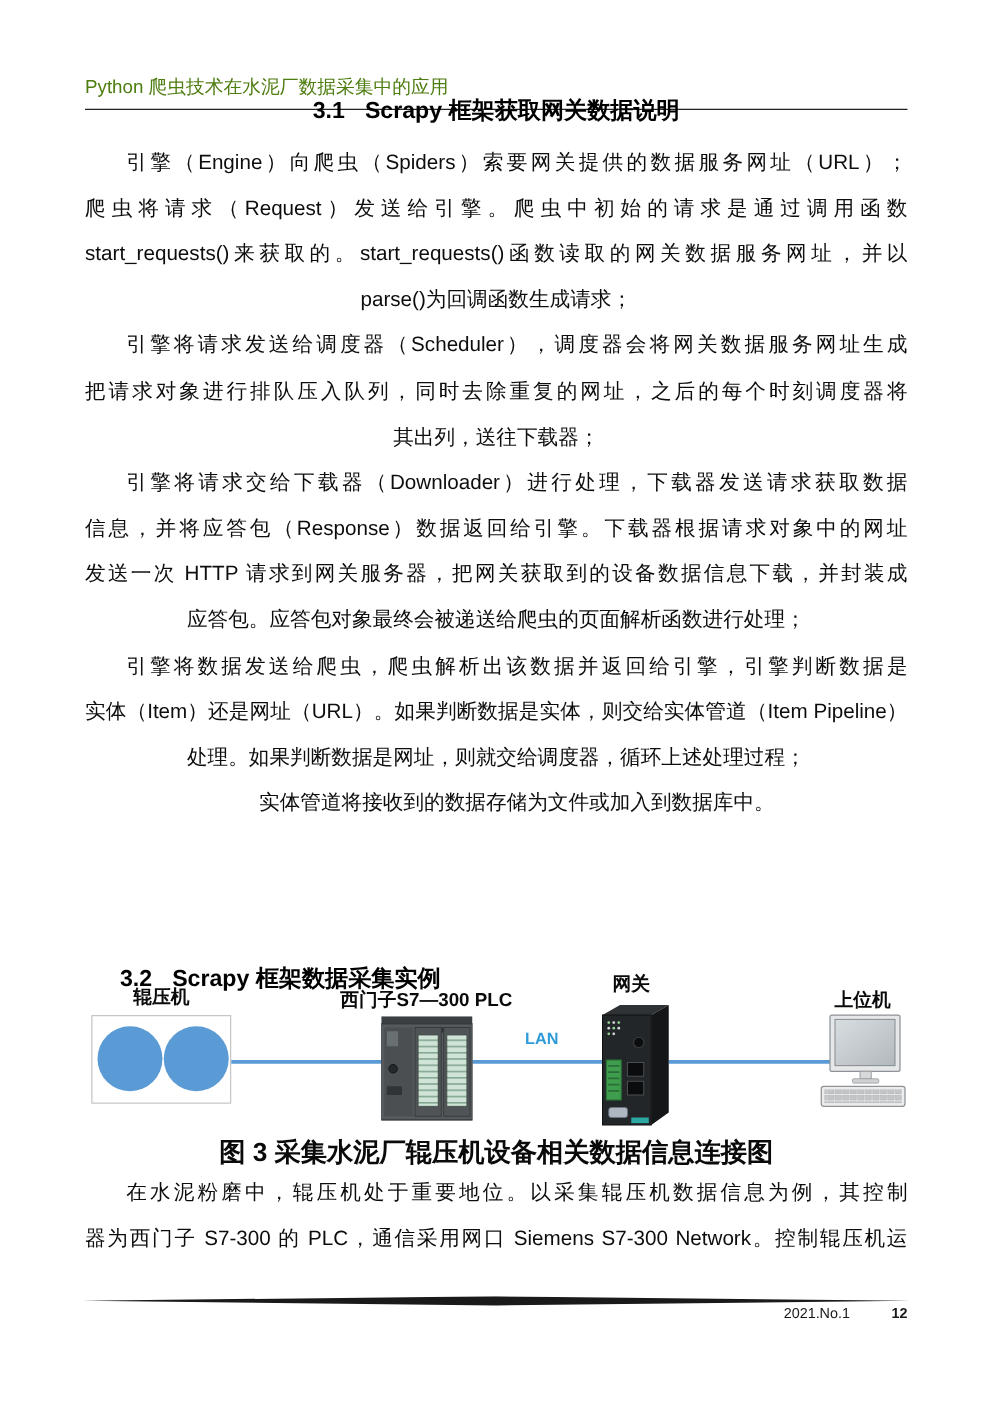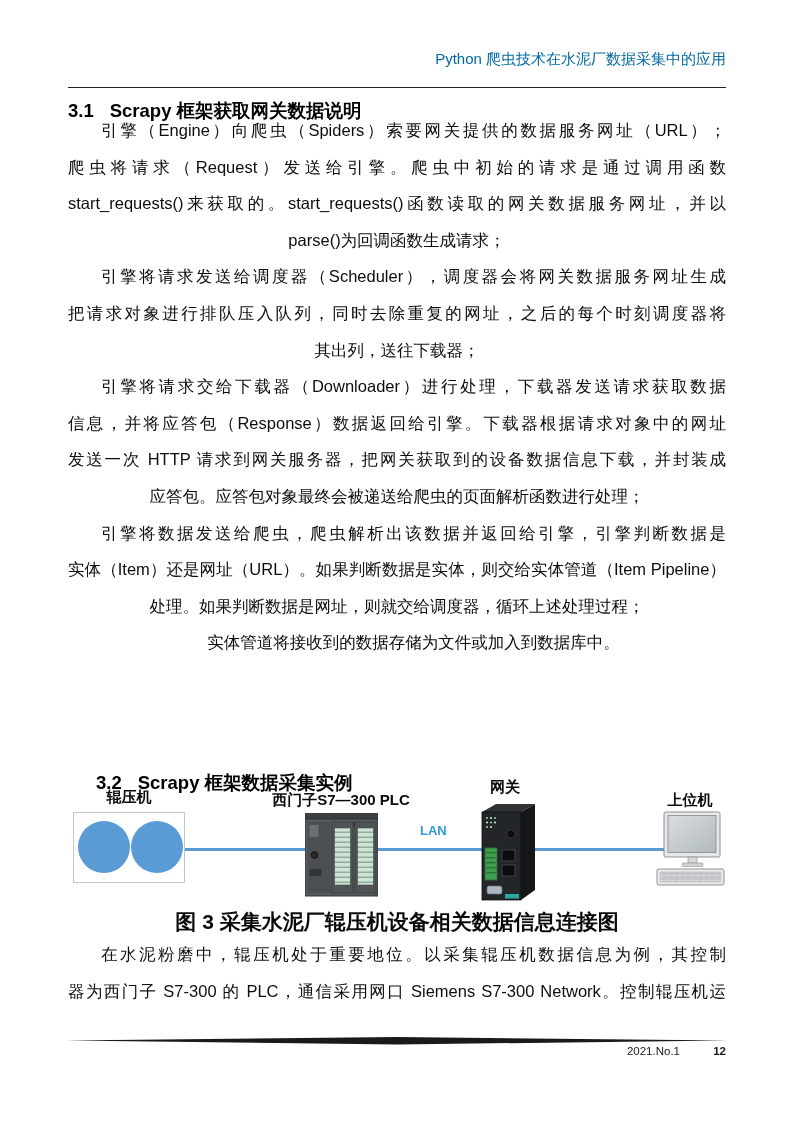--- a/index.html
+++ b/index.html
@@ -1,26 +1,26 @@
 <!DOCTYPE html>
 <html><head>
 <meta charset="utf-8">
 <style>
   html,body{margin:0;padding:0;background:#ffffff;}
   body{width:793px;height:1122px;font-family:"Liberation Sans","DejaVu Sans",sans-serif;color:#111;}
   .page{position:relative;width:793px;height:1122px;background:#fff;overflow:hidden;}
 
   
-  .hdr{position:absolute;left:68px;top:50px;width:658px;text-align:right;
-       font-size:15px;color:#0369a1;}
+  .hdr{position:absolute;left:68px;top:60px;width:658px;text-align:left;
+       font-size:15px;color:#4d7c0f;}
   .hdr-rule{position:absolute;left:68px;top:87px;width:658px;border-top:1.6px solid #222;}
 
   
   .h1{position:absolute;left:68px;width:658px;font-size:18.5px;font-weight:700;color:#000;}
-  .h31{top:98px;}
+  .h31{top:75px;text-align:center;}
   .h32{top:770px;margin-left:28px;}
   .hnum{margin-right:16px;}
 
   
   .body{position:absolute;left:68px;width:658px;}
   .body1{top:112px;}
   .body2{top:936px;}
   .line{height:36.6px;line-height:36.6px;font-size:16.5px;color:#0d0d0d;overflow:hidden;}
   .full{text-align:justify;text-align-last:justify;-moz-text-align-last:justify;}
   .last{text-align:center;}

